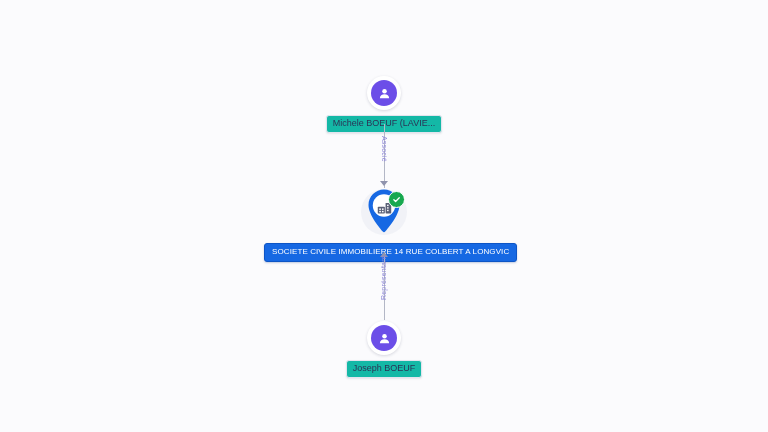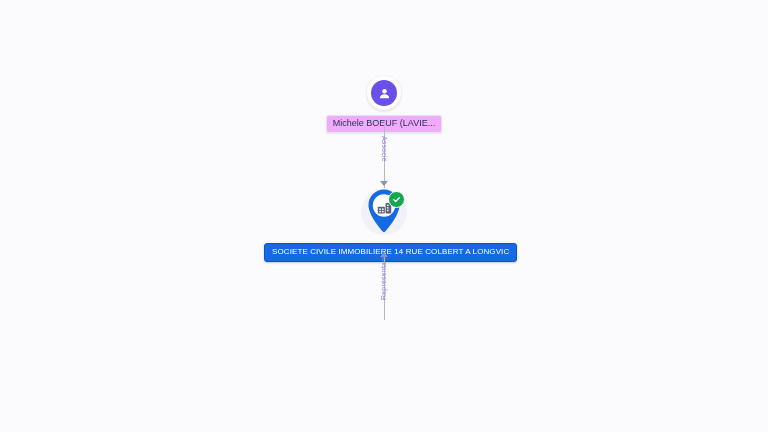--- a/index.html
+++ b/index.html
@@ -81,21 +81,21 @@
     align-items: center;
     justify-content: center;
   }
   .avatar-disc svg { display: block; }
 
   .node-label {
     display: inline-block;
     margin-top: 5px;
     max-width: 112px;
     padding: 2px 6px 3px;
-    background: #f0abfc;
+    background: #14b8a6;
     border: 1px solid #e3e4ee;
     border-radius: 3px;
     box-shadow: 0 1px 2px rgba(30, 35, 70, .10);
     font-size: 9px;
     line-height: 11px;
     color: #2b3356;
     white-space: nowrap;
     overflow: hidden;
     text-overflow: ellipsis;
   }
@@ -208,14 +208,25 @@
         </svg>
       </div>
     </div>
     <div class="company-label">SOCIETE CIVILE IMMOBILIERE 14 RUE COLBERT A LONGVIC</div>
   </div>
 
   <div class="edge-line" style="left:384px; top:252px; height:68px;"></div>
   <div class="edge-arrow up" style="left:380px; top:252px;"></div>
   <div class="edge-label rot-up" style="left:380px; top:300px;">Représentant</div>
 
+  <div class="person-node" style="left:384px; top:321px;">
+    <div class="avatar-ring">
+      <div class="avatar-disc">
+        <svg width="15" height="15" viewBox="0 0 24 24" aria-hidden="true">
+          <circle cx="12" cy="8.3" r="3.6" fill="#ffffff"></circle>
+          <path d="M4.6 19.6c0-4.1 3.3-6.4 7.4-6.4s7.4 2.3 7.4 6.4z" fill="#ffffff"></path>
+        </svg>
+      </div>
+    </div>
+    <div class="node-label">Joseph BOEUF</div>
+  </div>
 
 </div>
 
 </body></html>

